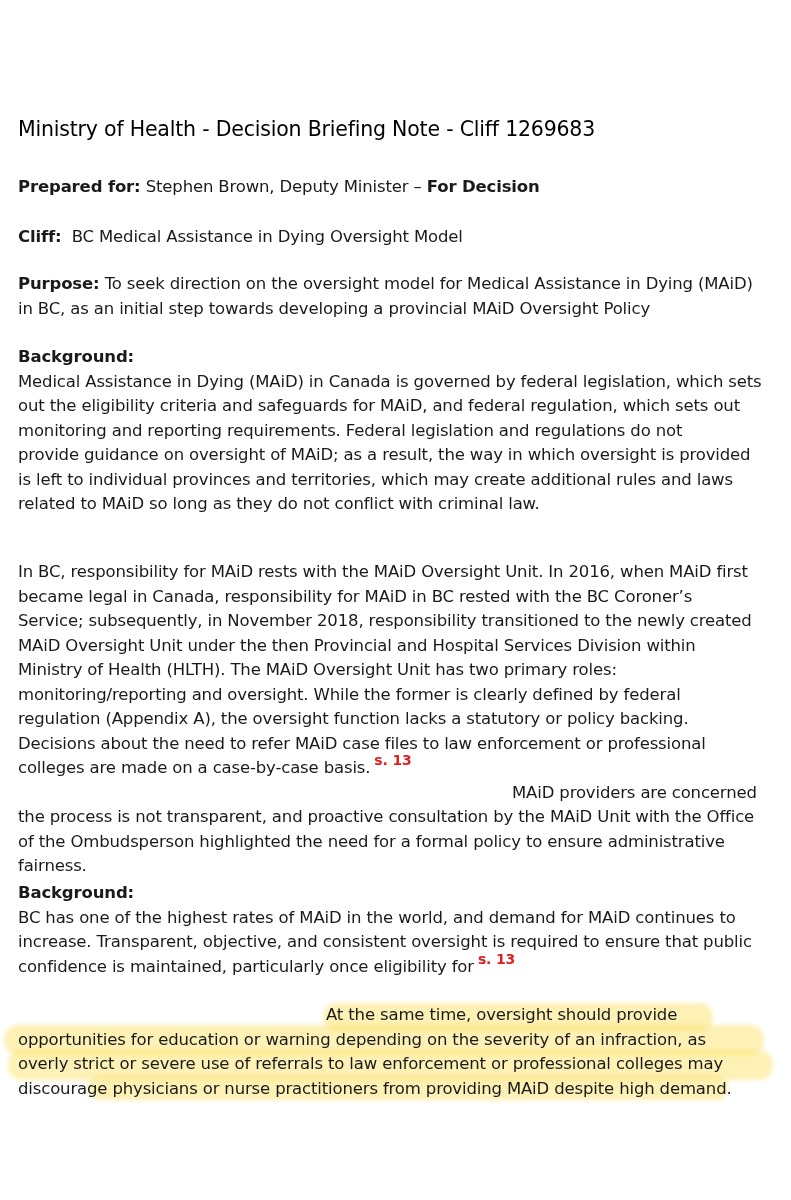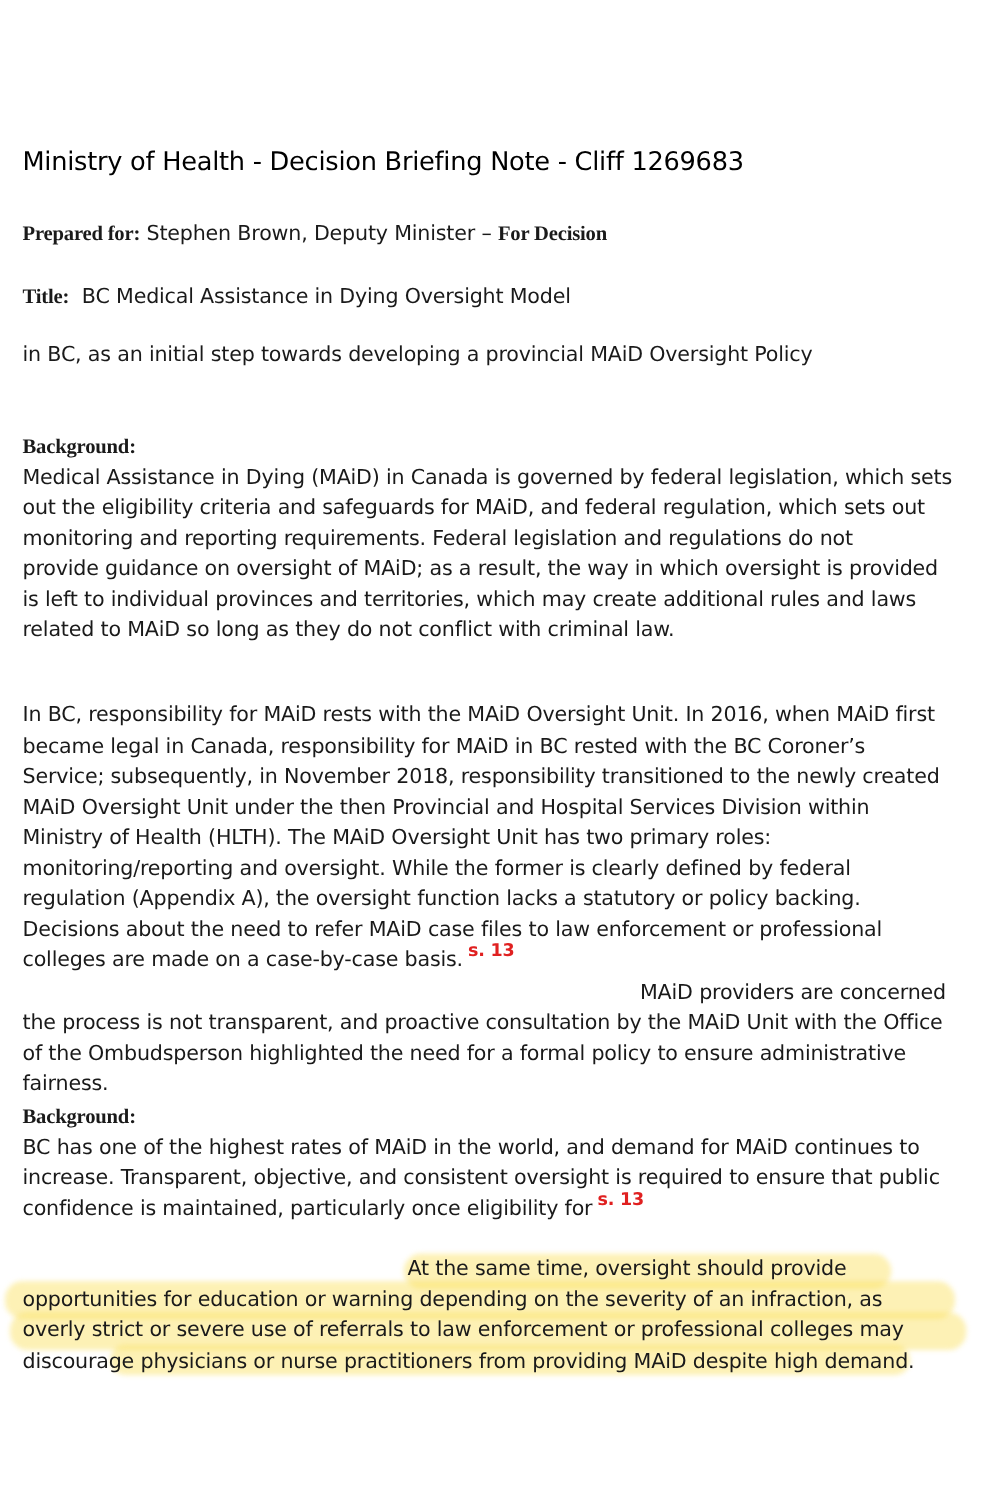--- a/index.html
+++ b/index.html
@@ -3,40 +3,41 @@
 <meta charset="utf-8">
 <style>
   html, body { margin: 0; padding: 0; background: #ffffff; }
   body { width: 791px; height: 1200px; position: relative; overflow: hidden;
          font-family: "DejaVu Sans", sans-serif; color: #1a1a1a; }
   .page { position: absolute; left: 18px; top: 0; width: 768px; }
   .title { position: absolute; top: 117px; left: 0; font-size: 20.5px; color: #000000; white-space: nowrap; letter-spacing: -0.2px; }
   .line { position: absolute; left: 0; font-size: 16.5px; white-space: nowrap; letter-spacing: -0.15px; line-height: 24.5px; }
   .para { position: absolute; left: 0; width: 770px; font-size: 16.5px; line-height: 24.5px; letter-spacing: -0.15px; }
   .para span.l { display: block; white-space: nowrap; }
-  b { font-weight: bold; font-family: Liberation Serif, serif; }
+  b { font-weight: bold; }
   .red { color: #e02020; font-size: 14px; font-weight: bold; position: relative; top: -8px; margin-left: 4px; }
   .hl { position: absolute; background: rgba(250, 225, 90, 0.45); border-radius: 14px; filter: blur(2px); }
 </style>
 </head>
 <body>
 
 <div class="page">
 
   <div class="title">Ministry of Health - Decision Briefing Note - Cliff 1269683</div>
 
   <div class="line" style="top:175px;">
     <b>Prepared for:</b><span> Stephen Brown, Deputy Minister – </span><b>For Decision</b>
   </div>
 
   <div class="line" style="top:225px;">
-    <b>Title:</b><span style="white-space:pre;">  BC Medical Assistance in Dying Oversight Model</span>
+    <b>Cliff:</b><span style="white-space:pre;">  BC Medical Assistance in Dying Oversight Model</span>
   </div>
 
   <div class="para" style="top:272px;">
+    <span class="l"><b>Purpose:</b><span> To seek direction on the oversight model for Medical Assistance in Dying (MAiD)</span></span>
     <span class="l">in BC, as an initial step towards developing a provincial MAiD Oversight Policy</span>
   </div>
 
   <div class="para" style="top:345px;">
     <span class="l"><b>Background:</b></span>
     <span class="l">Medical Assistance in Dying (MAiD) in Canada is governed by federal legislation, which sets</span>
     <span class="l">out the eligibility criteria and safeguards for MAiD, and federal regulation, which sets out</span>
     <span class="l">monitoring and reporting requirements. Federal legislation and regulations do not</span>
     <span class="l">provide guidance on oversight of MAiD; as a result, the way in which oversight is provided</span>
     <span class="l">is left to individual provinces and territories, which may create additional rules and laws</span>

